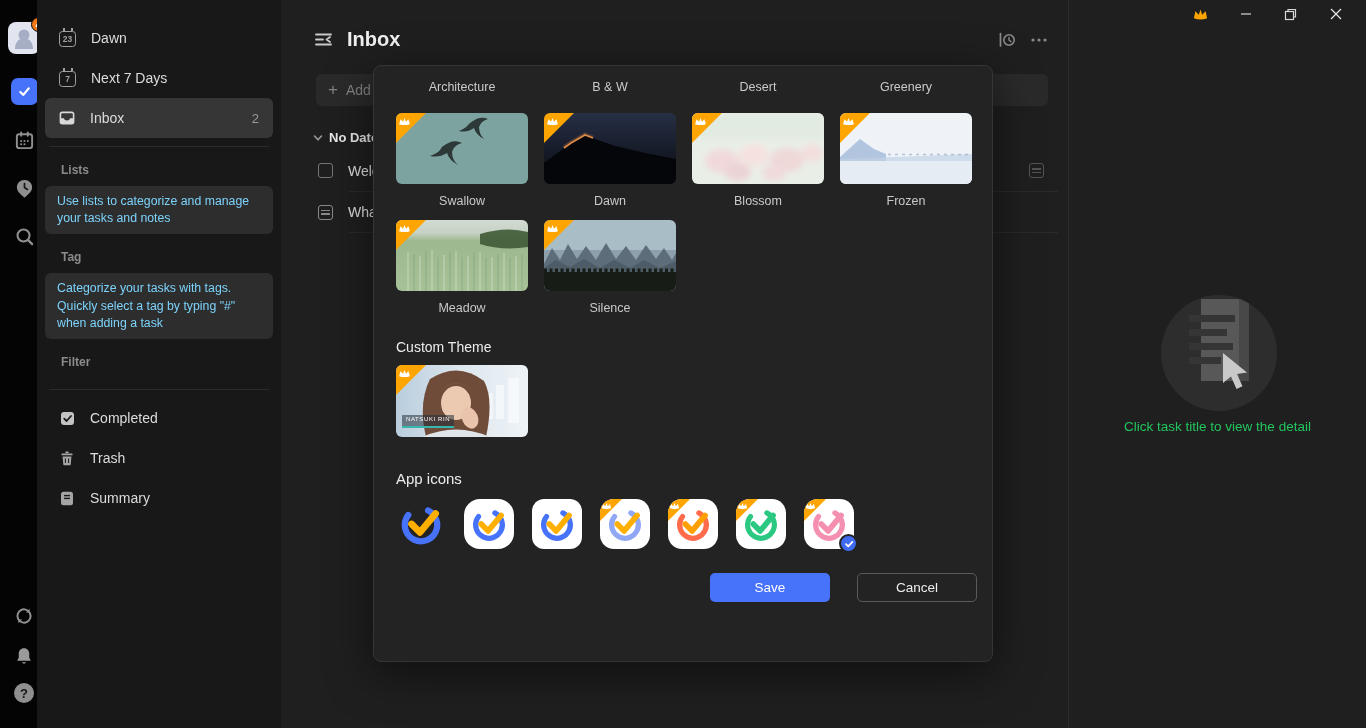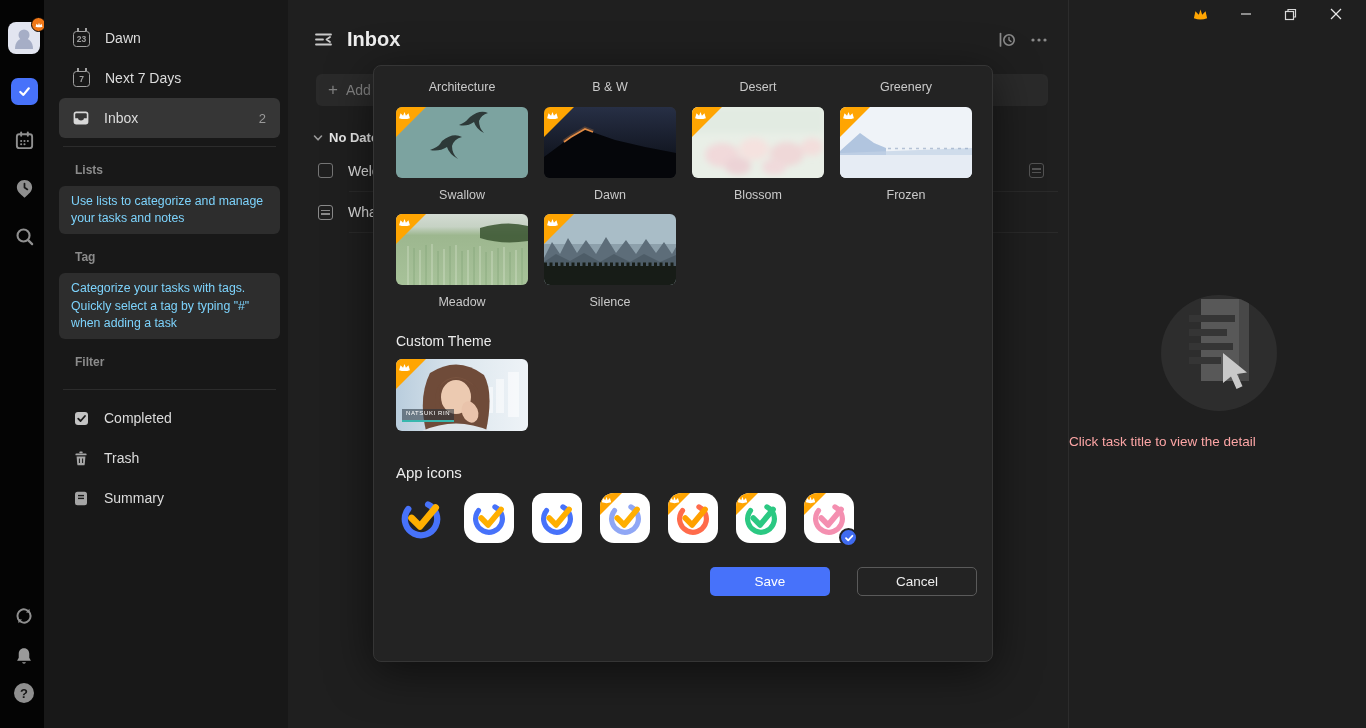--- a/index.html
+++ b/index.html
@@ -11,21 +11,21 @@
   .rail { position:absolute; left:0; top:0; width:48px; height:728px; background:#040404; }
   .rail-item { position:absolute; left:0; width:48px; display:flex; justify-content:center; }
   .avatar { width:32px; height:32px; border-radius:8px; background:#e2e5f0; position:relative; display:flex; align-items:flex-end; justify-content:center; overflow:visible; }
   .avatar svg { display:block; }
   .avatar-badge { position:absolute; top:-5px; right:-6px; width:15px; height:15px; border-radius:50%;
     background:#F07818; display:flex; align-items:center; justify-content:center; border:1.5px solid #040404; }
   .rail-ico { width:26px; height:26px; display:flex; align-items:center; justify-content:center; color:#8f8f8f; }
   .rail-tile { width:27px; height:27px; border-radius:7px; background:var(--accent); display:flex; align-items:center; justify-content:center; }
 
   
-  .sidebar { position:absolute; left:44px; top:0; width:244px; height:728px; background:#181818; padding-top:18px;padding-left:7px; }
+  .sidebar { position:absolute; left:37px; top:0; width:244px; height:728px; background:#181818; padding-top:18px; }
   .side-item { height:40px; margin:0 8px; padding:0 14px; border-radius:6px; display:flex; align-items:center; gap:15px;
     font-size:14px; color:#dcdcdc; cursor:pointer; }
   .side-item.active { background:#363636; }
   .side-count { margin-left:auto; font-size:13px; color:#9a9a9a; }
   .cal-ico { width:17px; height:16px; border:1.6px solid #a0a0a0; border-radius:3.5px; position:relative; margin-top:2px;
     display:flex; align-items:center; justify-content:center; font-size:8.5px; font-weight:bold; color:#a0a0a0; flex:0 0 auto; }
   .cal-ico::before, .cal-ico::after { content:""; position:absolute; top:-4.5px; width:2px; height:3.5px; background:#a0a0a0; }
   .cal-ico::before { left:2.5px; } .cal-ico::after { right:2.5px; }
   .side-div { border:none; border-top:1px solid #2c2c2c; margin:8px 12px; }
   .section-title { margin:16px 24px 9px; font-size:12px; font-weight:bold; color:#8b8b8b; }
@@ -49,36 +49,36 @@
   .task-check { width:15px; height:15px; border:1.6px solid #757575; border-radius:3px; margin-left:2px; flex:0 0 auto; }
   .task-note-ico { width:15px; height:15px; border:1.6px solid #8a8a8a; border-radius:3px; margin-left:2px; flex:0 0 auto;
     display:flex; flex-direction:column; justify-content:center; gap:2px; padding:0 2px; }
   .task-note-ico i { display:block; height:1.6px; background:#8a8a8a; }
   .task-title { font-size:14px; color:#e0e0e0; margin-left:15px; }
   .task-trailing { margin-left:auto; margin-right:14px; opacity:.65; }
 
   
   .detail { position:absolute; left:1068px; top:0; width:298px; height:728px; background:#1f1f1f; border-left:1px solid #2c2c2c; }
   .empty-circle { position:absolute; left:92px; top:295px; }
-  .empty-text { position:absolute; top:434px; left:0; width:100%; font-size:13.5px; color:#fca5a5; }
+  .empty-text { position:absolute; top:419px; left:0; width:100%; text-align:center; font-size:13.5px; color:#22c55e; }
 
   
   .titlebar { position:absolute; top:0; right:0; height:28px; display:flex; align-items:center; padding-right:8px; z-index:40; }
   .tb-btn { width:45px; height:28px; display:flex; align-items:center; justify-content:center; color:#d8d8d8; cursor:pointer; }
 
   
   .modal { position:absolute; left:373px; top:65px; width:620px; height:597px; background:#232323;
     border:1px solid #353535; border-radius:8px; box-shadow:0 10px 45px rgba(0,0,0,.55); z-index:30; }
   .modal-header { position:relative; height:44px; border-bottom:1px solid #333; display:flex; align-items:center; justify-content:center; }
   .modal-title { font-size:15px; font-weight:bold; color:#fff; }
   .modal-close { position:absolute; right:18px; top:12px; width:20px; height:20px; display:flex; align-items:center; justify-content:center; color:#cfcfcf; cursor:pointer; }
   .modal-body { padding:0 22px; }
   .theme-grid { margin-top:6px; display:grid; grid-template-columns:repeat(4,132px); column-gap:16px; }
   .theme-cell { display:flex; flex-direction:column; margin-bottom:10px; }
-  .theme-cat { height:16px; margin:8px 0 11px; text-align:center; font-size:12.5px; color:#c9c9c9; }
+  .theme-cat { height:16px; margin:8px 0 17px; text-align:center; font-size:12.5px; color:#c9c9c9; }
   .theme-thumb { position:relative; width:132px; height:71px; border-radius:6px; overflow:hidden; cursor:pointer; background:#333; }
   .theme-thumb svg { display:block; }
   .theme-name { margin-top:10px; text-align:center; font-size:12.5px; color:#c9c9c9; height:16px; }
   .crown-badge { position:absolute; top:0; left:0; width:0; height:0;
     border-top:30px solid var(--crown); border-right:30px solid transparent; z-index:3; }
   .crown-badge svg { position:absolute; top:-26px; left:2px; }
   .custom-title { margin:12px 0 10px; font-size:14px; color:#ececec; }
   .custom-thumb { height:72px; }
   .custom-caption { position:absolute; left:6px; bottom:9px; font-size:6px; letter-spacing:.6px; color:#fff;
     background:rgba(35,48,58,.55); padding:1px 4px 2px; border-bottom:2px solid #38b7ae; line-height:1.3; z-index:2;}

